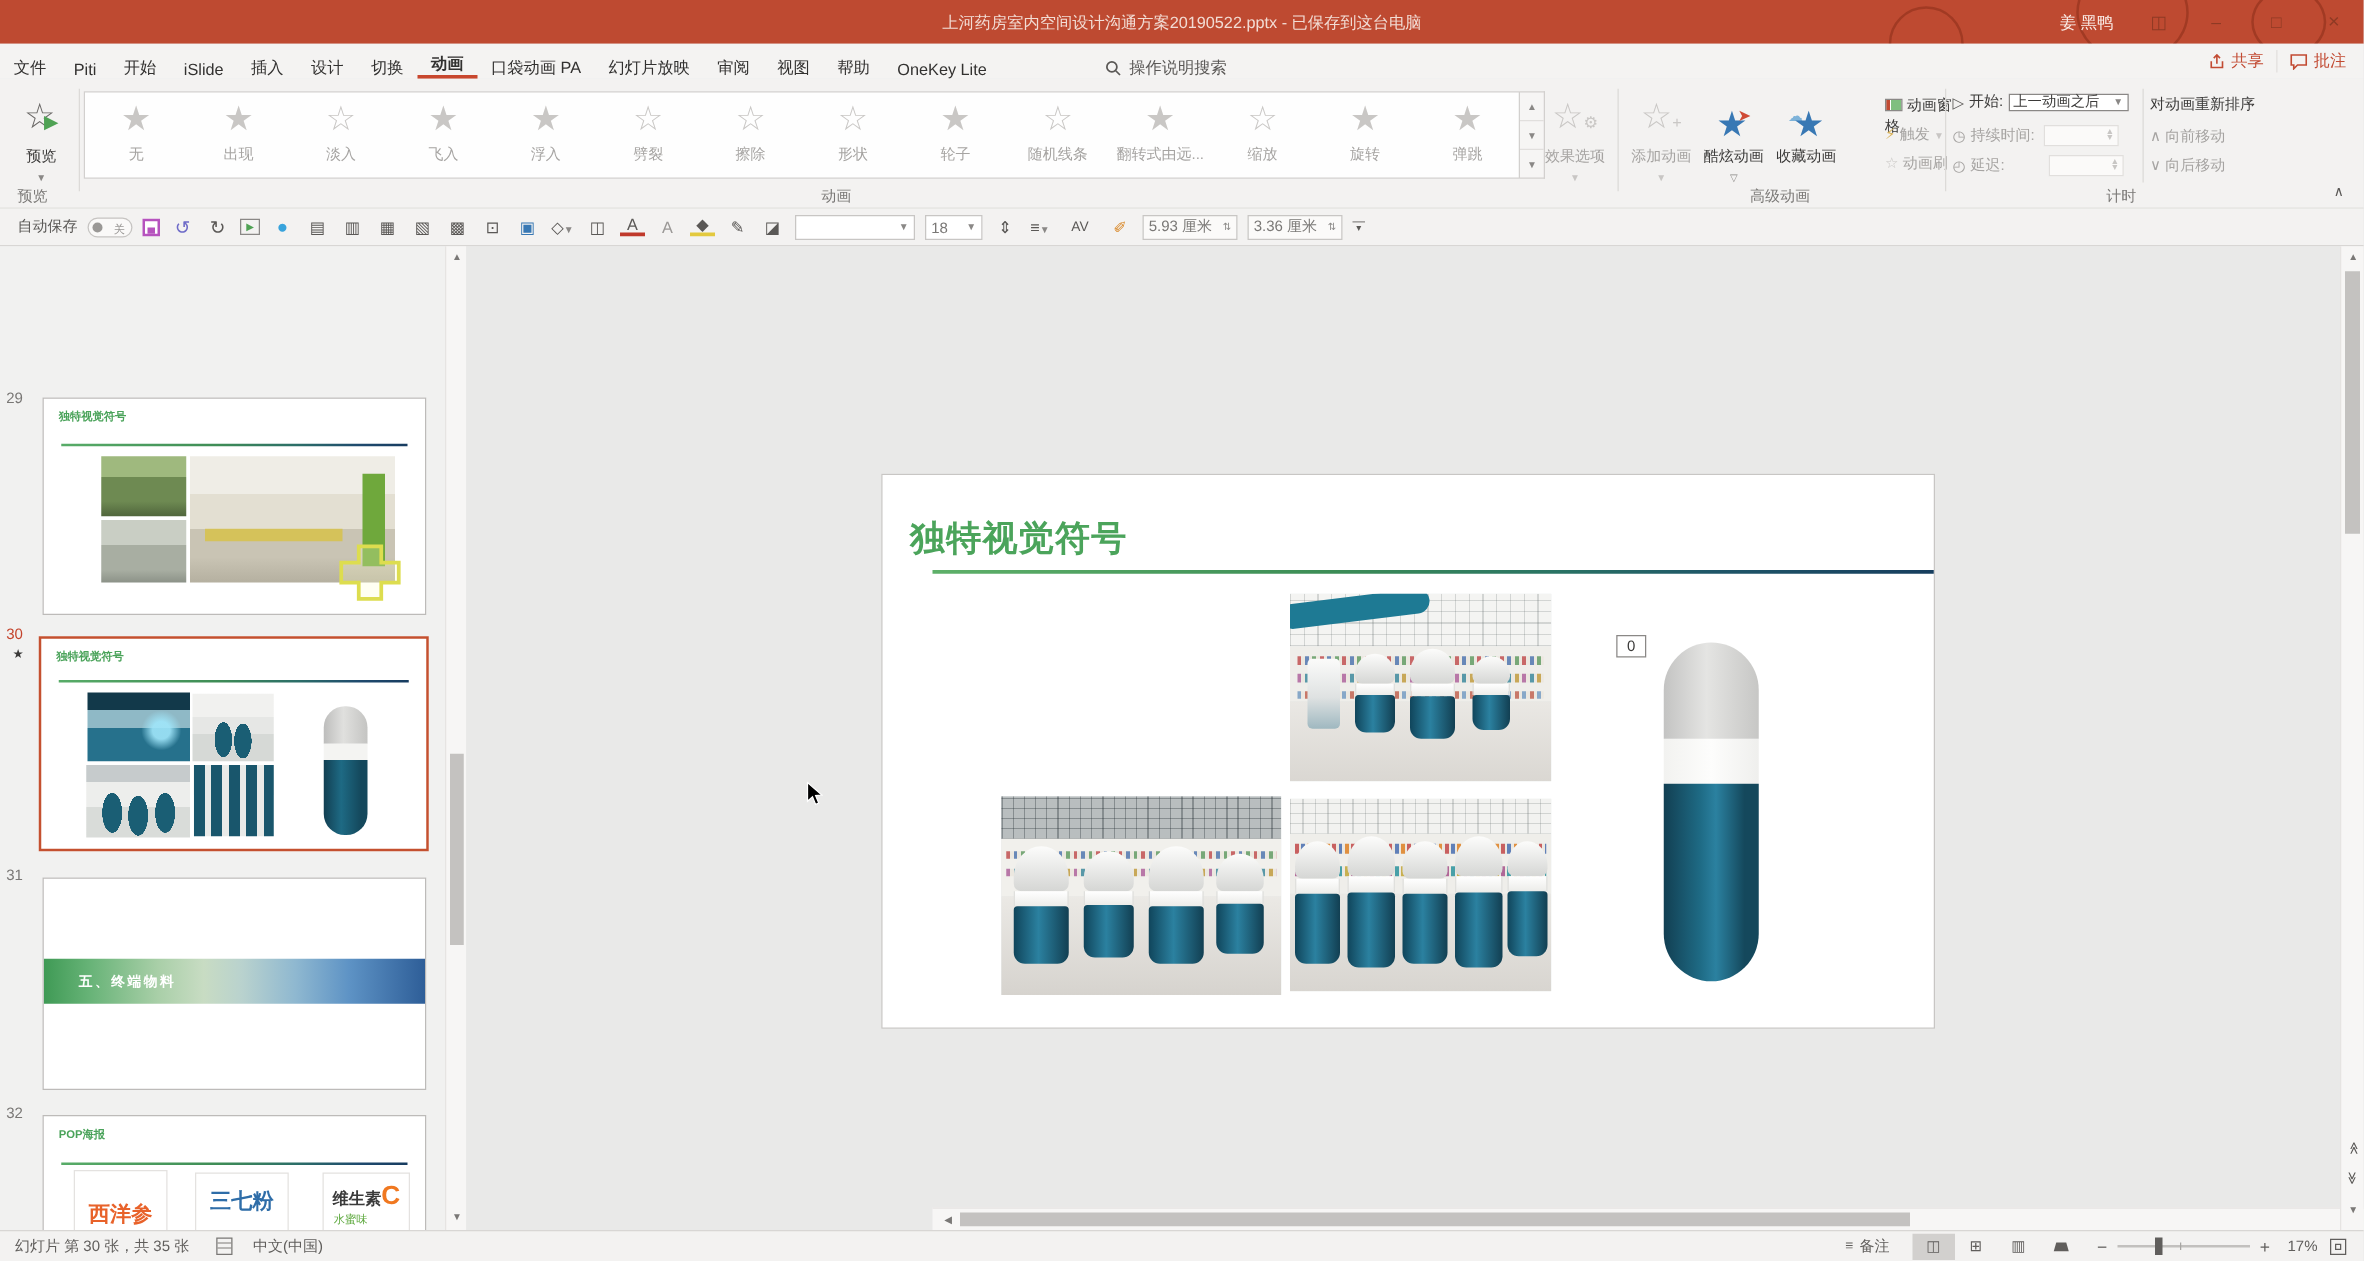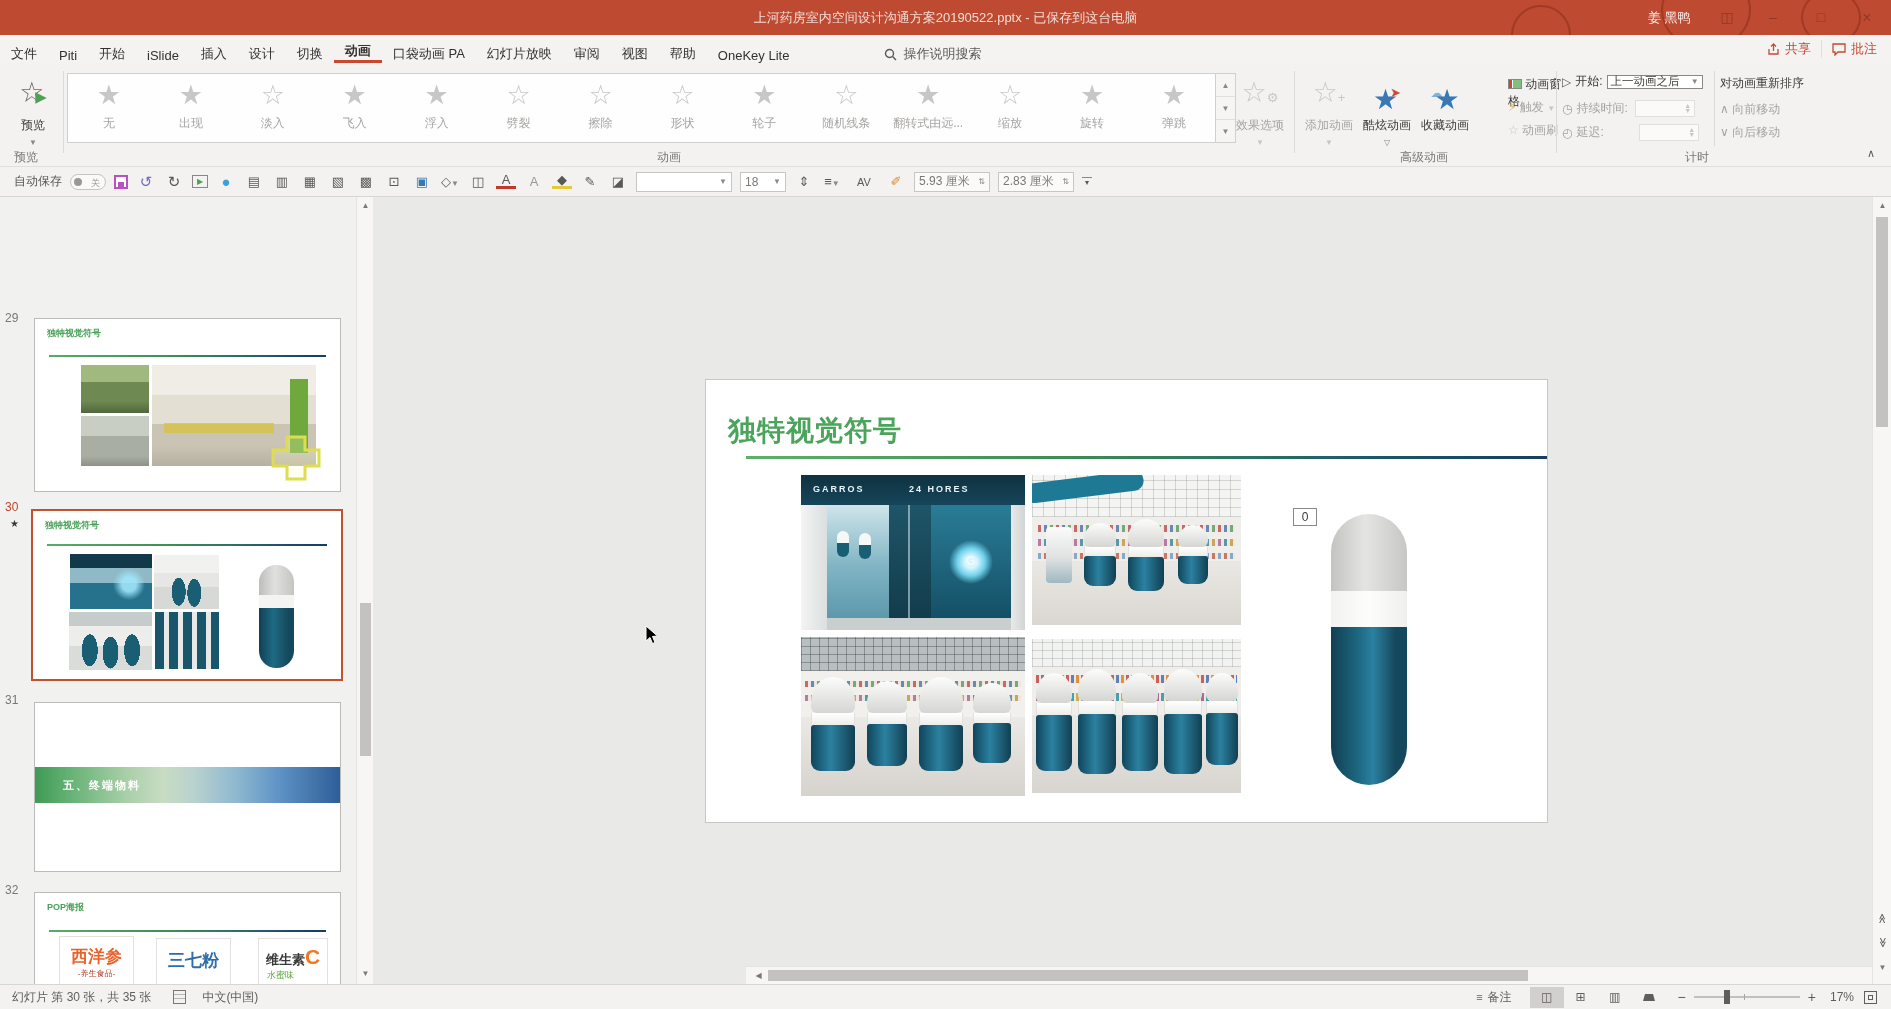--- a/index.html
+++ b/index.html
@@ -349,21 +349,21 @@
       </span>
     <span class="qico">⇕</span>
     <span class="qico"><span>≡</span><span class="dd">▼</span></span>
     <span class="qico" style="width:28px;font-size:11px;">AV</span>
     <span class="qico" style="color:#D98A2B;">✐</span>
     <span class="fcombo" style="width:76px;background:#FBFAF9;">
         <span style="flex:1;color:#7A7876;">5.93 厘米</span>
         <span class="dd">⇅</span>
       </span>
     <span class="fcombo" style="width:76px;background:#FBFAF9;">
-        <span style="flex:1;color:#7A7876;">2.83 厘米</span>
+        <span style="flex:1;color:#7A7876;">3.36 厘米</span>
         <span class="dd">⇅</span>
       </span>
     <span class="qico" style="border-top:1px solid #8A8886;width:10px;font-size:8px;">▾</span>
   </div>
 
   <div class="bodyarea">
 
     <div class="slidepanel">
 
 
@@ -403,21 +403,21 @@
         <div class="sec-banner" style="left:0;right:0;top:64px;height:36px;">
           <span style="left:28px;font-size:11px;">五、终端物料</span>
         </div>
       </div>
 
       <span class="tnum" style="top:686px;">32</span>
       <div class="thumb" style="top:695px;height:120px;">
         <span class="tt">POP海报</span>
         <div class="tline" style="top:37px;"></div>
         <div class="poster" style="left:24px;top:43px;width:75px;height:70px;">
-          <div style="font-size:17px;font-weight:bold;color:#E8622A;margin-top:8px;">西洋参</div>
+          <div style="font-size:17px;font-weight:bold;color:#E8622A;margin-top:23px;">西洋参</div>
           <div style="font-size:8px;color:#B03A28;">-养生食品-</div>
         </div>
         <div class="poster" style="left:121px;top:45px;width:75px;height:68px;">
           <div style="font-size:17px;font-weight:bold;color:#2E6DA8;margin-top:10px;">三七粉</div>
 
         </div>
         <div class="poster" style="left:223px;top:45px;width:70px;height:68px;">
           <div style="margin-top:6px;"><span style="font-size:13px;font-weight:bold;color:#3A3A3A;">维生素</span><span style="font-size:21px;font-weight:bold;color:#F07820;">C</span></div>
           <div style="font-size:9px;color:#5CA83C;text-align:left;padding-left:8px;">水蜜味</div>
         </div>
@@ -428,41 +428,20 @@
       <span class="sarrow" style="top:4px;">▲</span>
       <div class="thumbbar" style="top:406px;height:153px;"></div>
       <span class="sarrow" style="top:772px;">▼</span>
     </div>
 
     <div class="canvasarea">
       <div class="slide">
         <div class="slide-title">独特视觉符号</div>
         <div class="slide-line"></div>
 
-        <div class="photo" style="left:95px;top:95px;width:224px;height:155px;">
-          <div class="abs" style="left:0;right:0;top:0;height:30px;background:linear-gradient(180deg,#0F3240,#16455A);">
-            <span class="abs" style="left:12px;top:9px;color:#E8F4F8;font-size:9px;font-weight:bold;letter-spacing:2px;">GARROS</span>
-            <span class="abs" style="left:108px;top:9px;color:#E8F4F8;font-size:9px;font-weight:bold;letter-spacing:2px;">24 HORES</span>
-          </div>
-          <div class="abs" style="left:0;top:30px;bottom:0;width:26px;background:linear-gradient(90deg,#F3F4F3,#DCDFDF);"></div>
-          <div class="abs" style="right:0;top:30px;bottom:0;width:14px;background:linear-gradient(90deg,#E8EAEA,#D2D5D5);"></div>
-          <div class="abs" style="left:26px;top:30px;bottom:12px;width:62px;background:linear-gradient(180deg,#CFE4EA,#7FB4C4 55%,#5E98AC);">
-            <div class="abs" style="left:10px;top:26px;width:12px;height:26px;border-radius:6px;background:linear-gradient(180deg,#F6F8F8 45%,#1A5E74 45%);"></div>
-            <div class="abs" style="left:32px;top:28px;width:12px;height:26px;border-radius:6px;background:linear-gradient(180deg,#F6F8F8 45%,#1A5E74 45%);"></div>
-          </div>
-          <div class="abs" style="left:88px;top:30px;bottom:12px;width:42px;background:linear-gradient(180deg,#1E5568,#123C4C);">
-            <div class="abs" style="left:19px;top:0;bottom:0;width:2px;background:rgba(230,245,250,.5);"></div>
-          </div>
-          <div class="abs" style="left:130px;top:30px;right:14px;bottom:12px;background:linear-gradient(180deg,#2A7C96,#145066);">
-            <div class="abs" style="left:50%;top:50%;width:44px;height:44px;margin:-22px 0 0 -22px;border-radius:50%;background:radial-gradient(circle,#D8F6FF 0 6px,#6FD0EA 14px,rgba(60,160,190,0) 22px);">
-              <span class="abs" style="left:17px;top:14px;color:#EFFBFF;font-size:12px;font-weight:bold;">G</span>
-            </div>
-          </div>
-          <div class="abs" style="left:26px;right:14px;bottom:0;height:12px;background:#C9CFCE;"></div>
-        </div>
 
         <div class="photo" style="left:326px;top:95px;width:209px;height:150px;">
           <div class="abs ceil-grid" style="top:0;height:42px;background-color:#F4F4F2;background-image:repeating-linear-gradient(90deg,rgba(90,100,100,.22) 0 1px,transparent 1px 11px),repeating-linear-gradient(0deg,rgba(90,100,100,.22) 0 1px,transparent 1px 9px);left:0;right:0;"></div>
           <div class="abs" style="left:-8px;top:2px;width:120px;height:20px;background:#1E7A94;transform:rotate(-7deg);border-radius:10px;"></div>
           <div class="abs" style="left:0;right:0;top:42px;height:44px;background:#EFEEEA;">
             <div class="abs" style="left:6px;right:6px;top:8px;height:7px;background:repeating-linear-gradient(90deg,#C86868 0 3px,#ECE8E0 3px 6px,#6888B8 6px 9px,#ECE8E0 9px 12px,#78A878 12px 15px,#ECE8E0 15px 18px);"></div>
             <div class="abs" style="left:6px;right:6px;top:22px;height:7px;background:repeating-linear-gradient(90deg,#B878A8 0 3px,#ECE8E0 3px 6px,#5898A8 6px 9px,#ECE8E0 9px 12px,#C8A858 12px 15px,#ECE8E0 15px 18px);"></div>
             <div class="abs" style="left:6px;right:6px;top:36px;height:6px;background:repeating-linear-gradient(90deg,#88A8C8 0 3px,#ECE8E0 3px 6px,#C87868 6px 9px,#ECE8E0 9px 12px);"></div>
           </div>
           <div class="abs" style="left:0;right:0;top:86px;bottom:0;background:linear-gradient(180deg,#EAE8E4,#DAD7D2);"></div>

